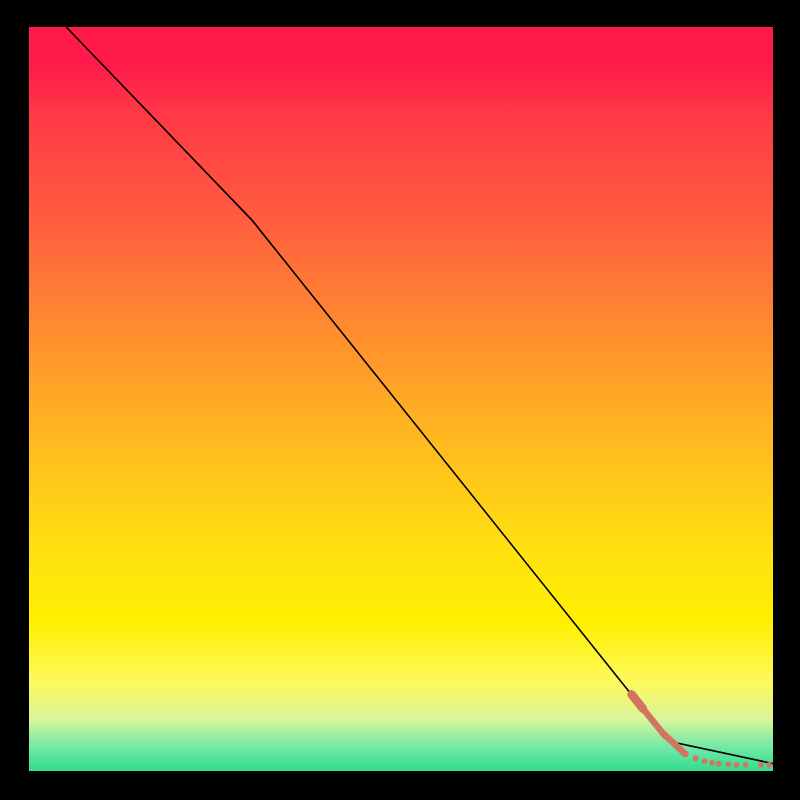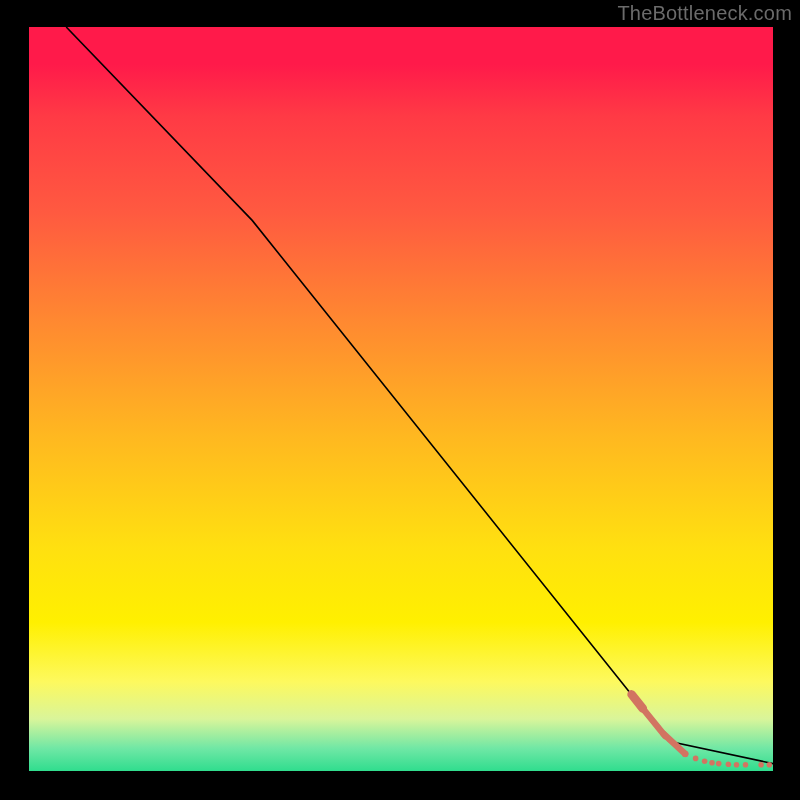--- a/index.html
+++ b/index.html
@@ -66,21 +66,20 @@
   }
   .marker {
     fill: #d27461;
   }
 </style>
 </head>
 <body>
 
 <div class="frame">
 
-  <div class="watermark">TheBottleneck.com</div>
 
   <div class="plot">
     <div class="gradient-bg"></div>
 
     <svg class="curve-svg" viewBox="0 0 744 744" preserveAspectRatio="none">
       <path class="curve-line" d="M37.2 0.0 L223.2 193.4 L639.8 714.2 L744.0 736.6"></path>
       <g>
           <line x1="602.6" y1="667.4" x2="613.8" y2="681.5" stroke="#d27461" stroke-width="8.6" stroke-linecap="round"></line>
           <line x1="613.8" y1="681.5" x2="636.1" y2="709.0" stroke="#d27461" stroke-width="6.4" stroke-linecap="round"></line>
           <line x1="634.6" y1="706.8" x2="656.2" y2="726.9" stroke="#d27461" stroke-width="6.4" stroke-linecap="round"></line>

